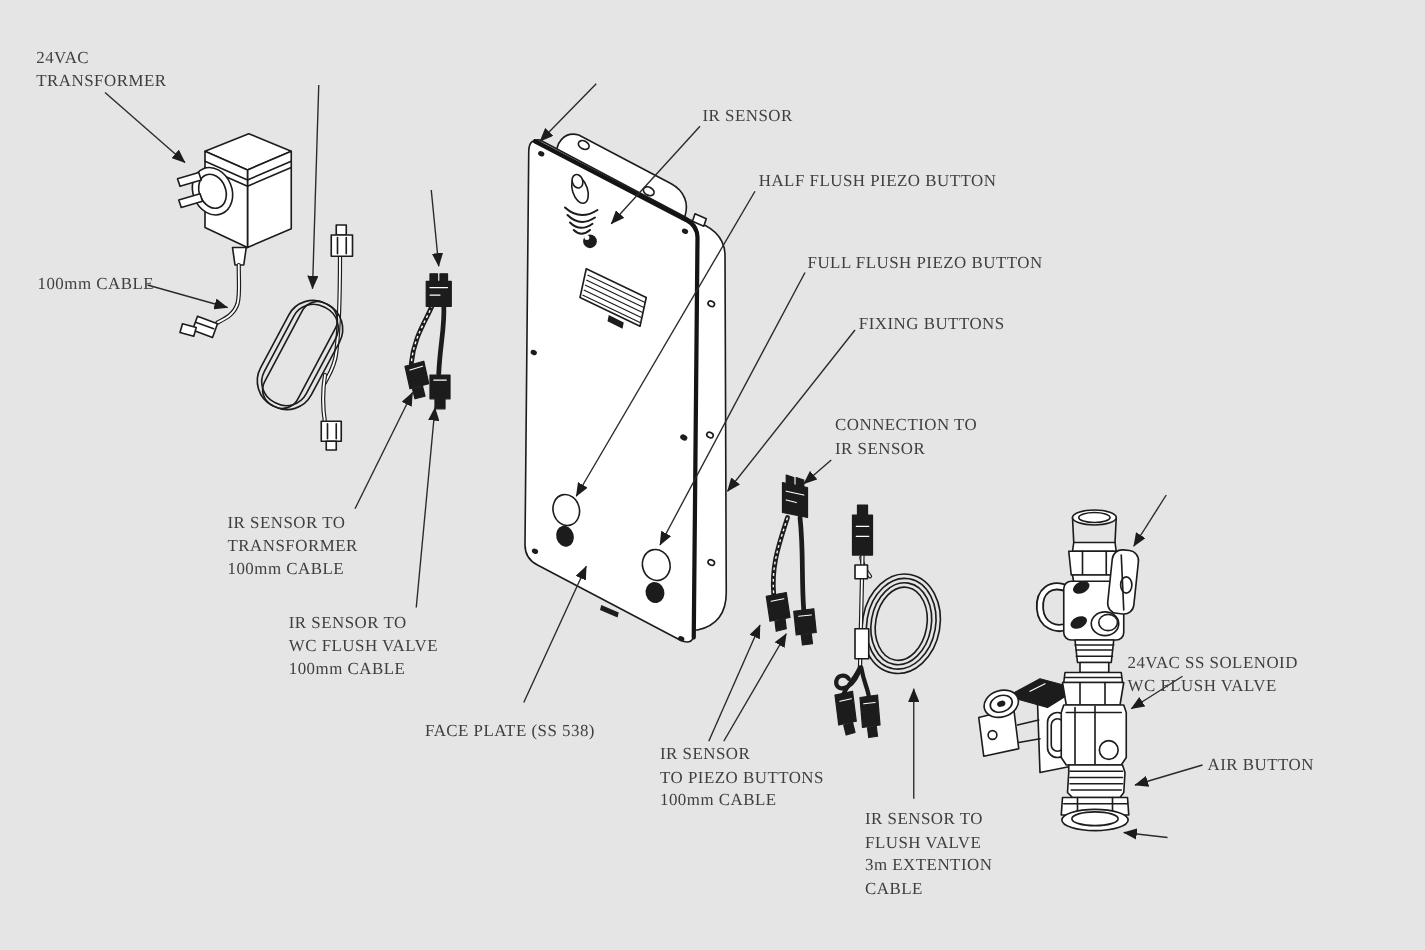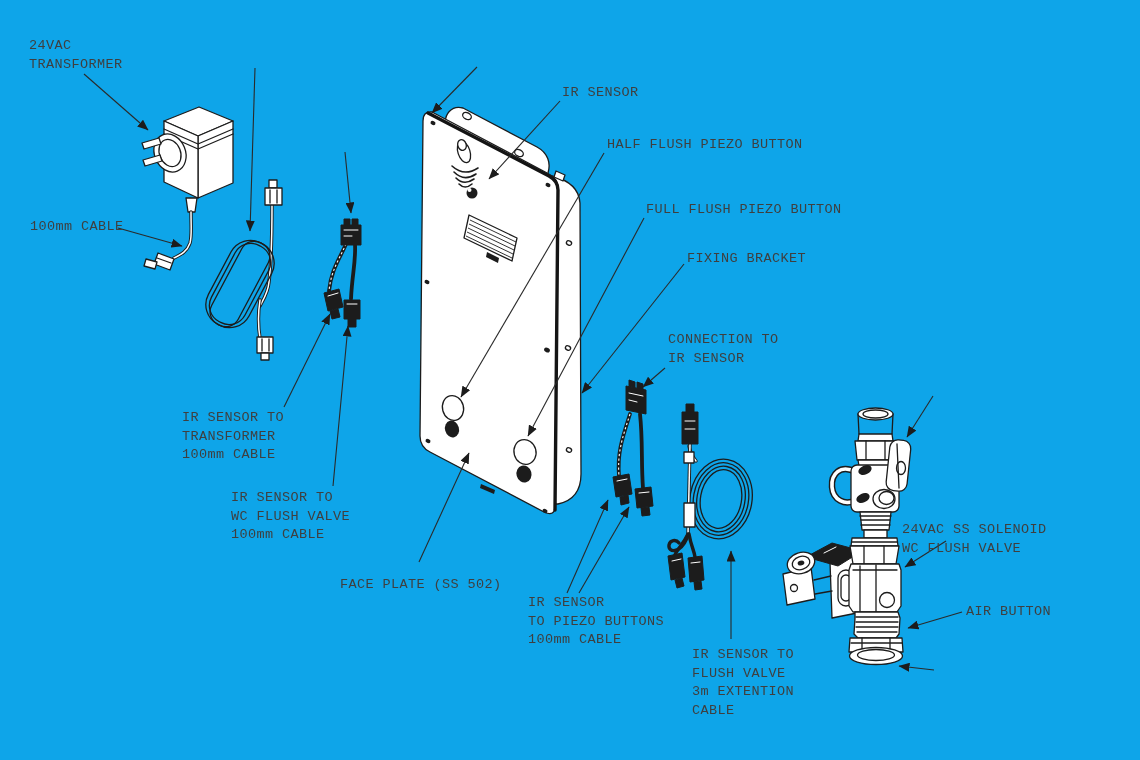--- a/index.html
+++ b/index.html
@@ -1,17 +1,17 @@
 <!DOCTYPE html>
 <html><head>
 <meta charset="utf-8">
 <style>
   html,body{margin:0;padding:0;background:#fff;}
-  .stage{position:relative;width:1140px;height:760px;background:#0ea5e9;overflow:hidden;
-         font-family:Liberation Mono, monospace;}
+  .stage{position:relative;width:1140px;height:760px;background:#e5e5e5;overflow:hidden;
+         font-family:Liberation Serif, serif;}
   .art{position:absolute;left:0;top:0;}
   .lbl{position:absolute;font-size:13.5px;line-height:18.5px;letter-spacing:.4px;
        color:#3f3f3f;white-space:pre-line;}
   
   .ln{fill:none;stroke:#1c1c1c;stroke-width:1.3;stroke-linejoin:round;stroke-linecap:round}
   .ln2{fill:none;stroke:#1c1c1c;stroke-width:1.6;stroke-linejoin:round;stroke-linecap:round}
   .wh{fill:#fff;stroke:#1c1c1c;stroke-width:1.3;stroke-linejoin:round}
   .dk{fill:#1c1c1c;stroke:none}
   .dkw{fill:#1c1c1c;stroke:#1c1c1c;stroke-width:1;stroke-linejoin:round}
   .thk{fill:none;stroke:#141414;stroke-width:3.4;stroke-linejoin:round;stroke-linecap:round}
@@ -267,31 +267,31 @@
       <path class="ldr" marker-end="url(#arr)" d="M962,612 L908,628"></path>
       <path class="ldr" marker-end="url(#arr)" d="M934,670 L899,666"></path>
     </g>
   </svg>
 
   <div class="lbl" style="left:29px;top:37px">24VAC
 TRANSFORMER</div>
   <div class="lbl" style="left:562px;top:84px">IR SENSOR</div>
   <div class="lbl" style="left:607px;top:136px">HALF FLUSH PIEZO BUTTON</div>
   <div class="lbl" style="left:646px;top:201px">FULL FLUSH PIEZO BUTTON</div>
-  <div class="lbl" style="left:687px;top:250px">FIXING BRACKET</div>
+  <div class="lbl" style="left:687px;top:250px">FIXING BUTTONS</div>
   <div class="lbl" style="left:668px;top:331px">CONNECTION TO
 IR SENSOR</div>
   <div class="lbl" style="left:30px;top:218px">100mm CABLE</div>
   <div class="lbl" style="left:182px;top:409px">IR SENSOR TO
 TRANSFORMER
 100mm CABLE</div>
   <div class="lbl" style="left:231px;top:489px">IR SENSOR TO
 WC FLUSH VALVE
 100mm CABLE</div>
-  <div class="lbl" style="left:340px;top:576px">FACE PLATE (SS 502)</div>
+  <div class="lbl" style="left:340px;top:576px">FACE PLATE (SS 538)</div>
   <div class="lbl" style="left:528px;top:594px">IR SENSOR
 TO PIEZO BUTTONS
 100mm CABLE</div>
   <div class="lbl" style="left:692px;top:646px">IR SENSOR TO
 FLUSH VALVE
 3m EXTENTION
 CABLE</div>
   <div class="lbl" style="left:902px;top:521px">24VAC SS SOLENOID
 WC FLUSH VALVE</div>
   <div class="lbl" style="left:966px;top:603px">AIR BUTTON</div>

